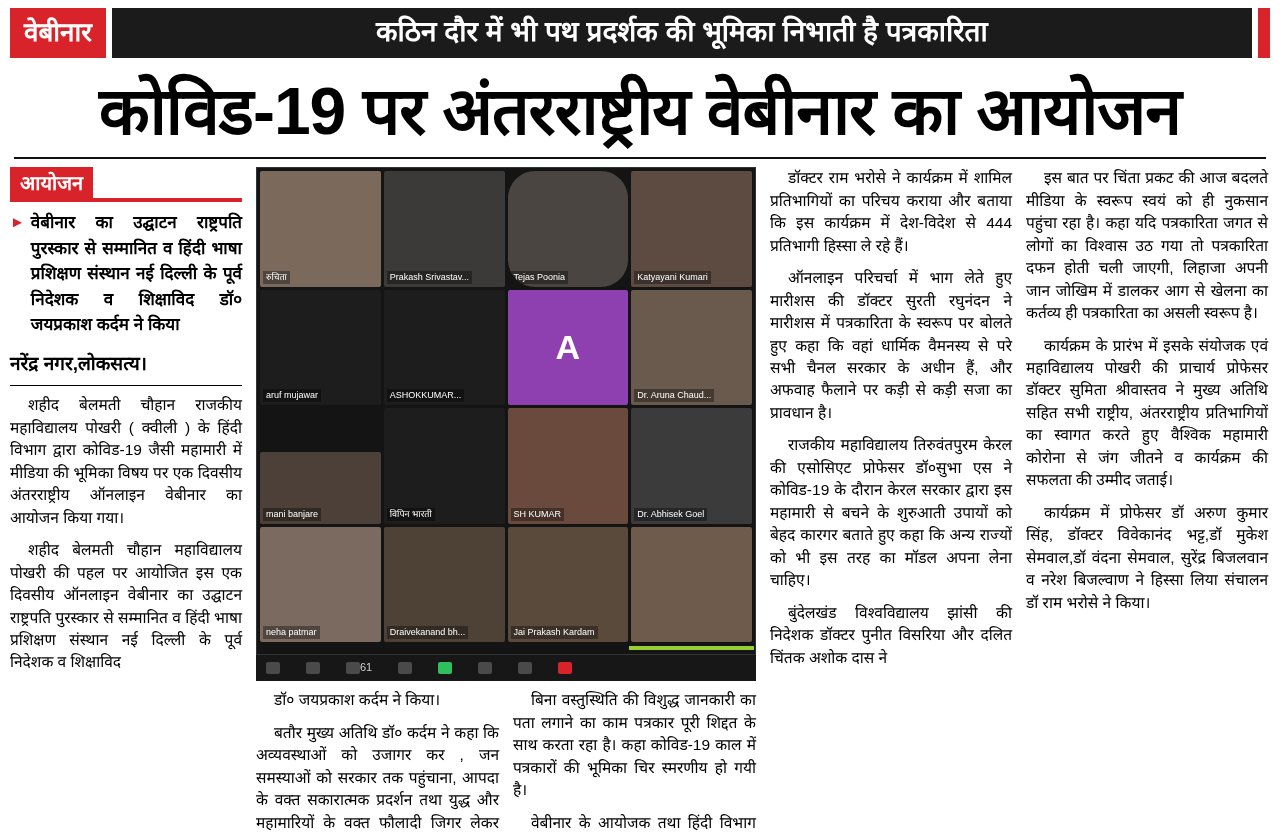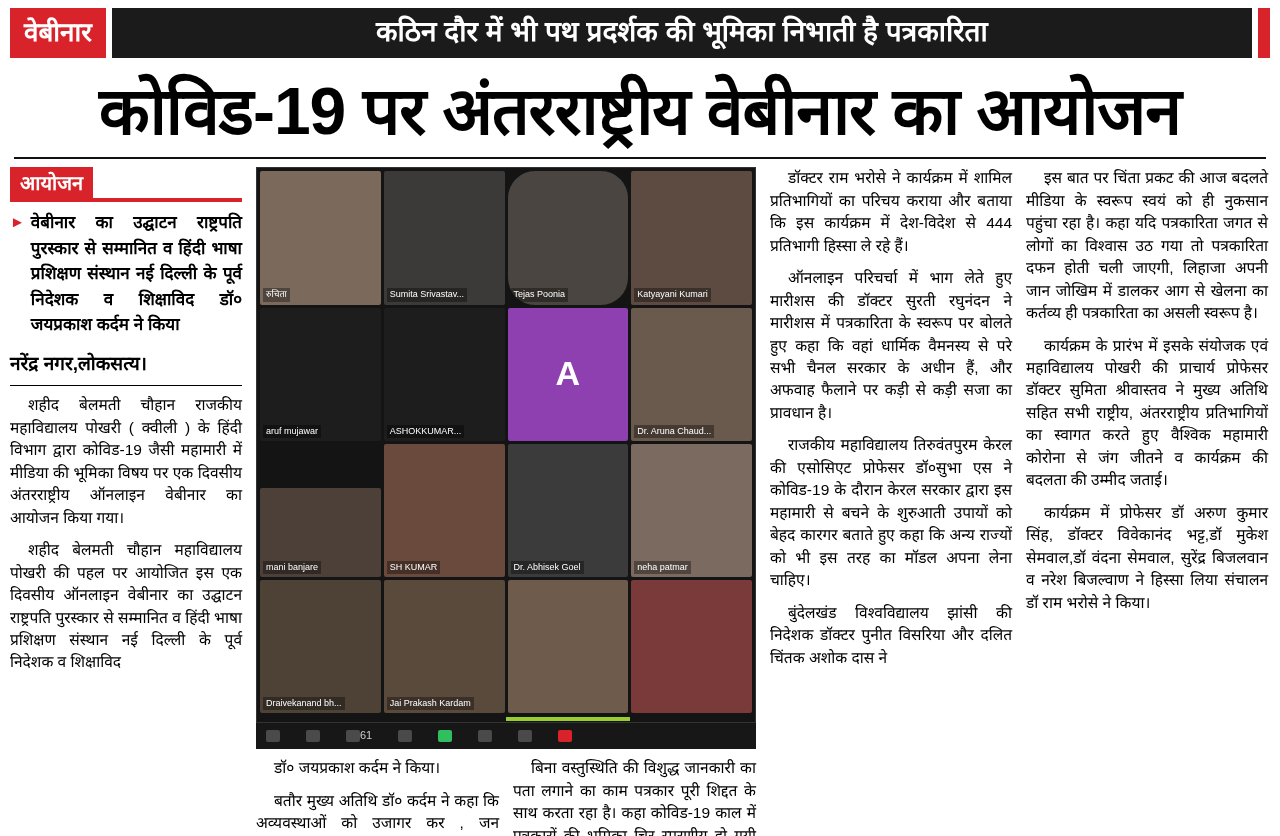--- a/index.html
+++ b/index.html
@@ -132,21 +132,21 @@
     padding-bottom: 8px;
   }
 
   
   .photo-cell {
     grid-column: 2;
   }
   .zoom-grid {
     background: #141414;
     width: 500px;
-    height: 556px;
+    height: 488px;
     border: 1px solid #333;
     display: grid;
     grid-template-columns: repeat(4, 1fr);
     grid-template-rows: repeat(4, 1fr);
     gap: 3px;
     padding: 3px;
     box-sizing: border-box;
     position: relative;
   }
   .tile {
@@ -235,21 +235,21 @@
       <p>शहीद बेलमती चौहान महाविद्यालय पोखरी की पहल पर आयोजित इस एक दिवसीय ऑनलाइन वेबीनार का उद्घाटन राष्ट्रपति पुरस्कार से सम्मानित व हिंदी भाषा प्रशिक्षण संस्थान नई दिल्ली के पूर्व निदेशक व शिक्षाविद</p>
     </div>
 
     <div class="col photo-cell">
       <div class="zoom-grid">
 
       <div class="tile" style="background: rgb(123, 106, 92);">
             <span class="nm">रुचिता</span>
           </div>
           <div class="tile" style="background: rgb(60, 58, 56);">
-            <span class="nm">Sumita Srivastav...</span>
+            <span class="nm">Prakash Srivastav...</span>
           </div>
           <div class="tile" style="background: rgb(74, 69, 64); border-radius: 27px;">
             <span class="nm">Tejas Poonia</span>
           </div>
           <div class="tile" style="background: rgb(93, 75, 66);">
             <span class="nm">Katyayani Kumari</span>
           </div>
           <div class="tile" style="background: rgb(29, 29, 29);">
             <span class="nm">aruf mujawar</span>
           </div>
@@ -257,20 +257,23 @@
             <span class="nm">ASHOKKUMAR...</span>
           </div>
           <div class="tile" style="background: rgb(142, 63, 176);">
             <div class="avatar-letter">A</div>
           </div>
           <div class="tile" style="background: rgb(106, 90, 78);">
             <span class="nm">Dr. Aruna Chaud...</span>
           </div>
           <div class="tile" style="background: rgb(76, 64, 56); margin-top: 44px;">
             <span class="nm">mani banjare</span>
+          </div>
+          <div class="tile" style="background: rgb(29, 29, 29);">
+            <span class="nm">विपिन भारती</span>
           </div>
           <div class="tile" style="background: rgb(107, 74, 62);">
             <span class="nm">SH KUMAR</span>
           </div>
           <div class="tile" style="background: rgb(59, 59, 59);">
             <span class="nm">Dr. Abhisek Goel</span>
           </div>
           <div class="tile" style="background: rgb(122, 106, 96);">
             <span class="nm">neha patmar</span>
           </div>
@@ -319,18 +322,18 @@
 
     <div class="col">
       <p>डॉक्टर राम भरोसे ने कार्यक्रम में शामिल प्रतिभागियों का परिचय कराया और बताया कि इस कार्यक्रम में देश-विदेश से 444 प्रतिभागी हिस्सा ले रहे हैं।</p>
       <p>ऑनलाइन परिचर्चा में भाग लेते हुए मारीशस की डॉक्टर सुरती रघुनंदन ने मारीशस में पत्रकारिता के स्वरूप पर बोलते हुए कहा कि वहां धार्मिक वैमनस्य से परे सभी चैनल सरकार के अधीन हैं, और अफवाह फैलाने पर कड़ी से कड़ी सजा का प्रावधान है।</p>
       <p>राजकीय महाविद्यालय तिरुवंतपुरम केरल की एसोसिएट प्रोफेसर डॉ०सुभा एस ने कोविड-19 के दौरान केरल सरकार द्वारा इस महामारी से बचने के शुरुआती उपायों को बेहद कारगर बताते हुए कहा कि अन्य राज्यों को भी इस तरह का मॉडल अपना लेना चाहिए।</p>
       <p>बुंदेलखंड विश्वविद्यालय झांसी की निदेशक डॉक्टर पुनीत विसरिया और दलित चिंतक अशोक दास ने</p>
     </div>
 
     <div class="col">
       <p>इस बात पर चिंता प्रकट की आज बदलते मीडिया के स्वरूप स्वयं को ही नुकसान पहुंचा रहा है। कहा यदि पत्रकारिता जगत से लोगों का विश्वास उठ गया तो पत्रकारिता दफन होती चली जाएगी, लिहाजा अपनी जान जोखिम में डालकर आग से खेलना का कर्तव्य ही पत्रकारिता का असली स्वरूप है।</p>
-      <p>कार्यक्रम के प्रारंभ में इसके संयोजक एवं महाविद्यालय पोखरी की प्राचार्य प्रोफेसर डॉक्टर सुमिता श्रीवास्तव ने मुख्य अतिथि सहित सभी राष्ट्रीय, अंतरराष्ट्रीय प्रतिभागियों का स्वागत करते हुए वैश्विक महामारी कोरोना से जंग जीतने व कार्यक्रम की बदलता की उम्मीद जताई।</p>
+      <p>कार्यक्रम के प्रारंभ में इसके संयोजक एवं महाविद्यालय पोखरी की प्राचार्य प्रोफेसर डॉक्टर सुमिता श्रीवास्तव ने मुख्य अतिथि सहित सभी राष्ट्रीय, अंतरराष्ट्रीय प्रतिभागियों का स्वागत करते हुए वैश्विक महामारी कोरोना से जंग जीतने व कार्यक्रम की सफलता की उम्मीद जताई।</p>
       <p>कार्यक्रम में प्रोफेसर डॉ अरुण कुमार सिंह, डॉक्टर विवेकानंद भट्ट,डॉ मुकेश सेमवाल,डॉ वंदना सेमवाल, सुरेंद्र बिजलवान व नरेश बिजल्वाण ने हिस्सा लिया संचालन डॉ राम भरोसे ने किया।</p>
     </div>
 
   </div>
 </div>
 
 </body></html>

